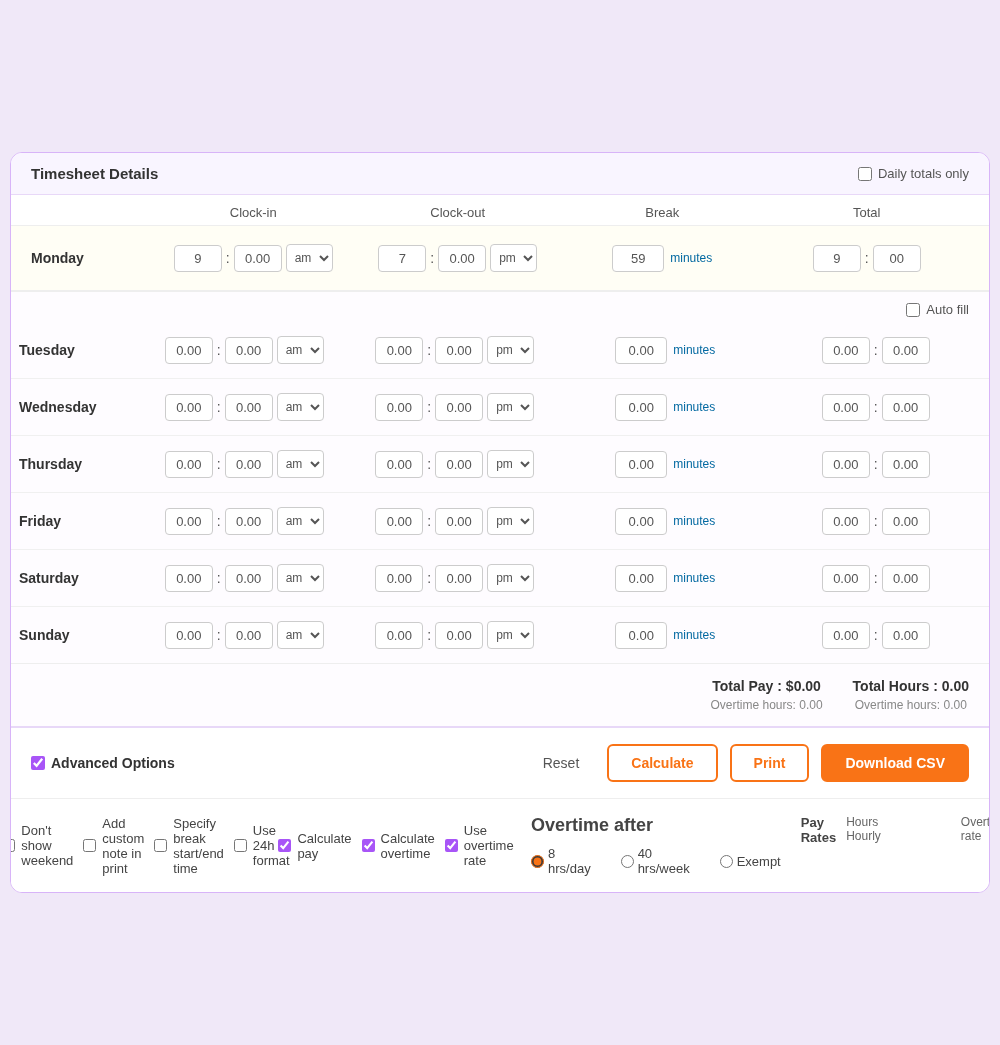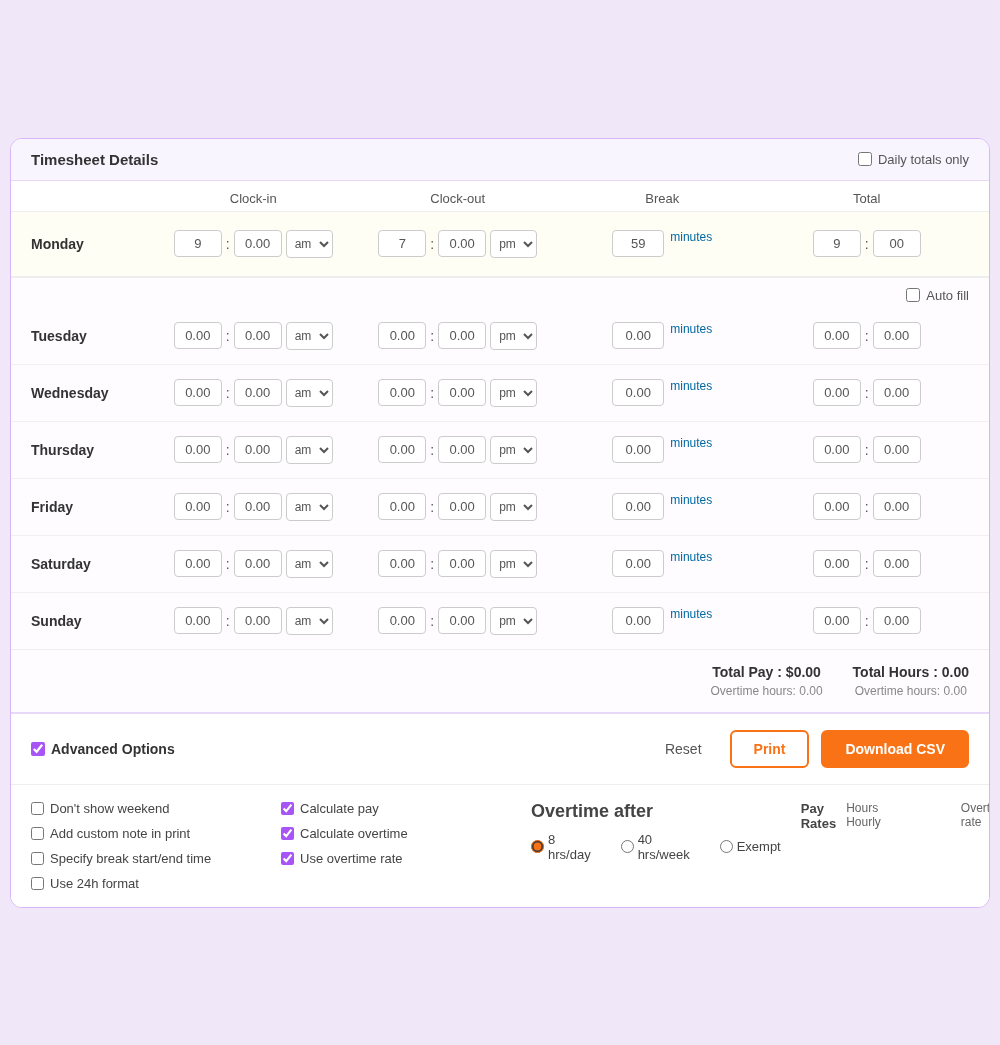--- a/index.html
+++ b/index.html
@@ -60,21 +60,21 @@
     .monday-section {
       background: #fffef5;
       border-top: 1px solid #eee;
       border-bottom: 1px solid #eee;
       padding: 18px 20px;
     }
     .day-row {
       display: grid;
       grid-template-columns: 120px 1fr 1fr 1fr 1fr;
       align-items: center;
-      padding: 14px 20px;
+      padding: 14px 8px;
       border-bottom: 1px solid #f0f0f0;
     }
     .day-row:last-child { border-bottom: none; }
     .day-label {
       font-size: 14px;
       font-weight: 600;
       color: #333;
     }
     .time-input-group {
       display: flex;
@@ -99,20 +99,21 @@
       border: 1px solid #ccc;
       border-radius: 4px;
       padding: 5px 4px;
       font-size: 12px;
       color: #555;
       background: white;
       cursor: pointer;
     }
     .break-group {
       display: flex;
+      align-items: center;
       gap: 6px;
       justify-content: center;
     }
     .break-input {
       width: 52px;
       border: 1px solid #ccc;
       border-radius: 4px;
       padding: 5px 6px;
       font-size: 13px;
       text-align: center;
@@ -218,22 +219,23 @@
     .advanced-options-panel {
       background: white;
       border-top: 1px solid #eee;
       padding: 16px 20px;
       display: grid;
       grid-template-columns: 230px 230px 1fr 1fr;
       gap: 10px 20px;
     }
     .option-col {
       display: flex;
-      flex-direction: column;
+      flex-direction: row;
       gap: 10px;
+      justify-content: center;
     }
     .option-item {
       display: flex;
       align-items: center;
       gap: 6px;
       font-size: 13px;
       color: #444;
       cursor: pointer;
     }
     .option-item input[type="checkbox"] {
@@ -584,20 +586,21 @@
     </div>
   </div>
 
   <div class="actions-row">
     <label class="advanced-label">
       <input type="checkbox" checked="" style="accent-color: rgb(168, 85, 247); width: 14px; height: 14px;">
       <span>Advanced Options</span>
     </label>
     <div class="spacer"></div>
     <button class="reset-btn">Reset</button>
+    <button class="calc-btn">Calculate</button>
     <button class="print-btn">Print</button>
     <button class="csv-btn">Download CSV</button>
   </div>
 
   <div class="advanced-options-panel">
 
     <div class="option-col">
       <label class="option-item">
         <input type="checkbox" style=""> 
           <span>Don't show weekend</span>

